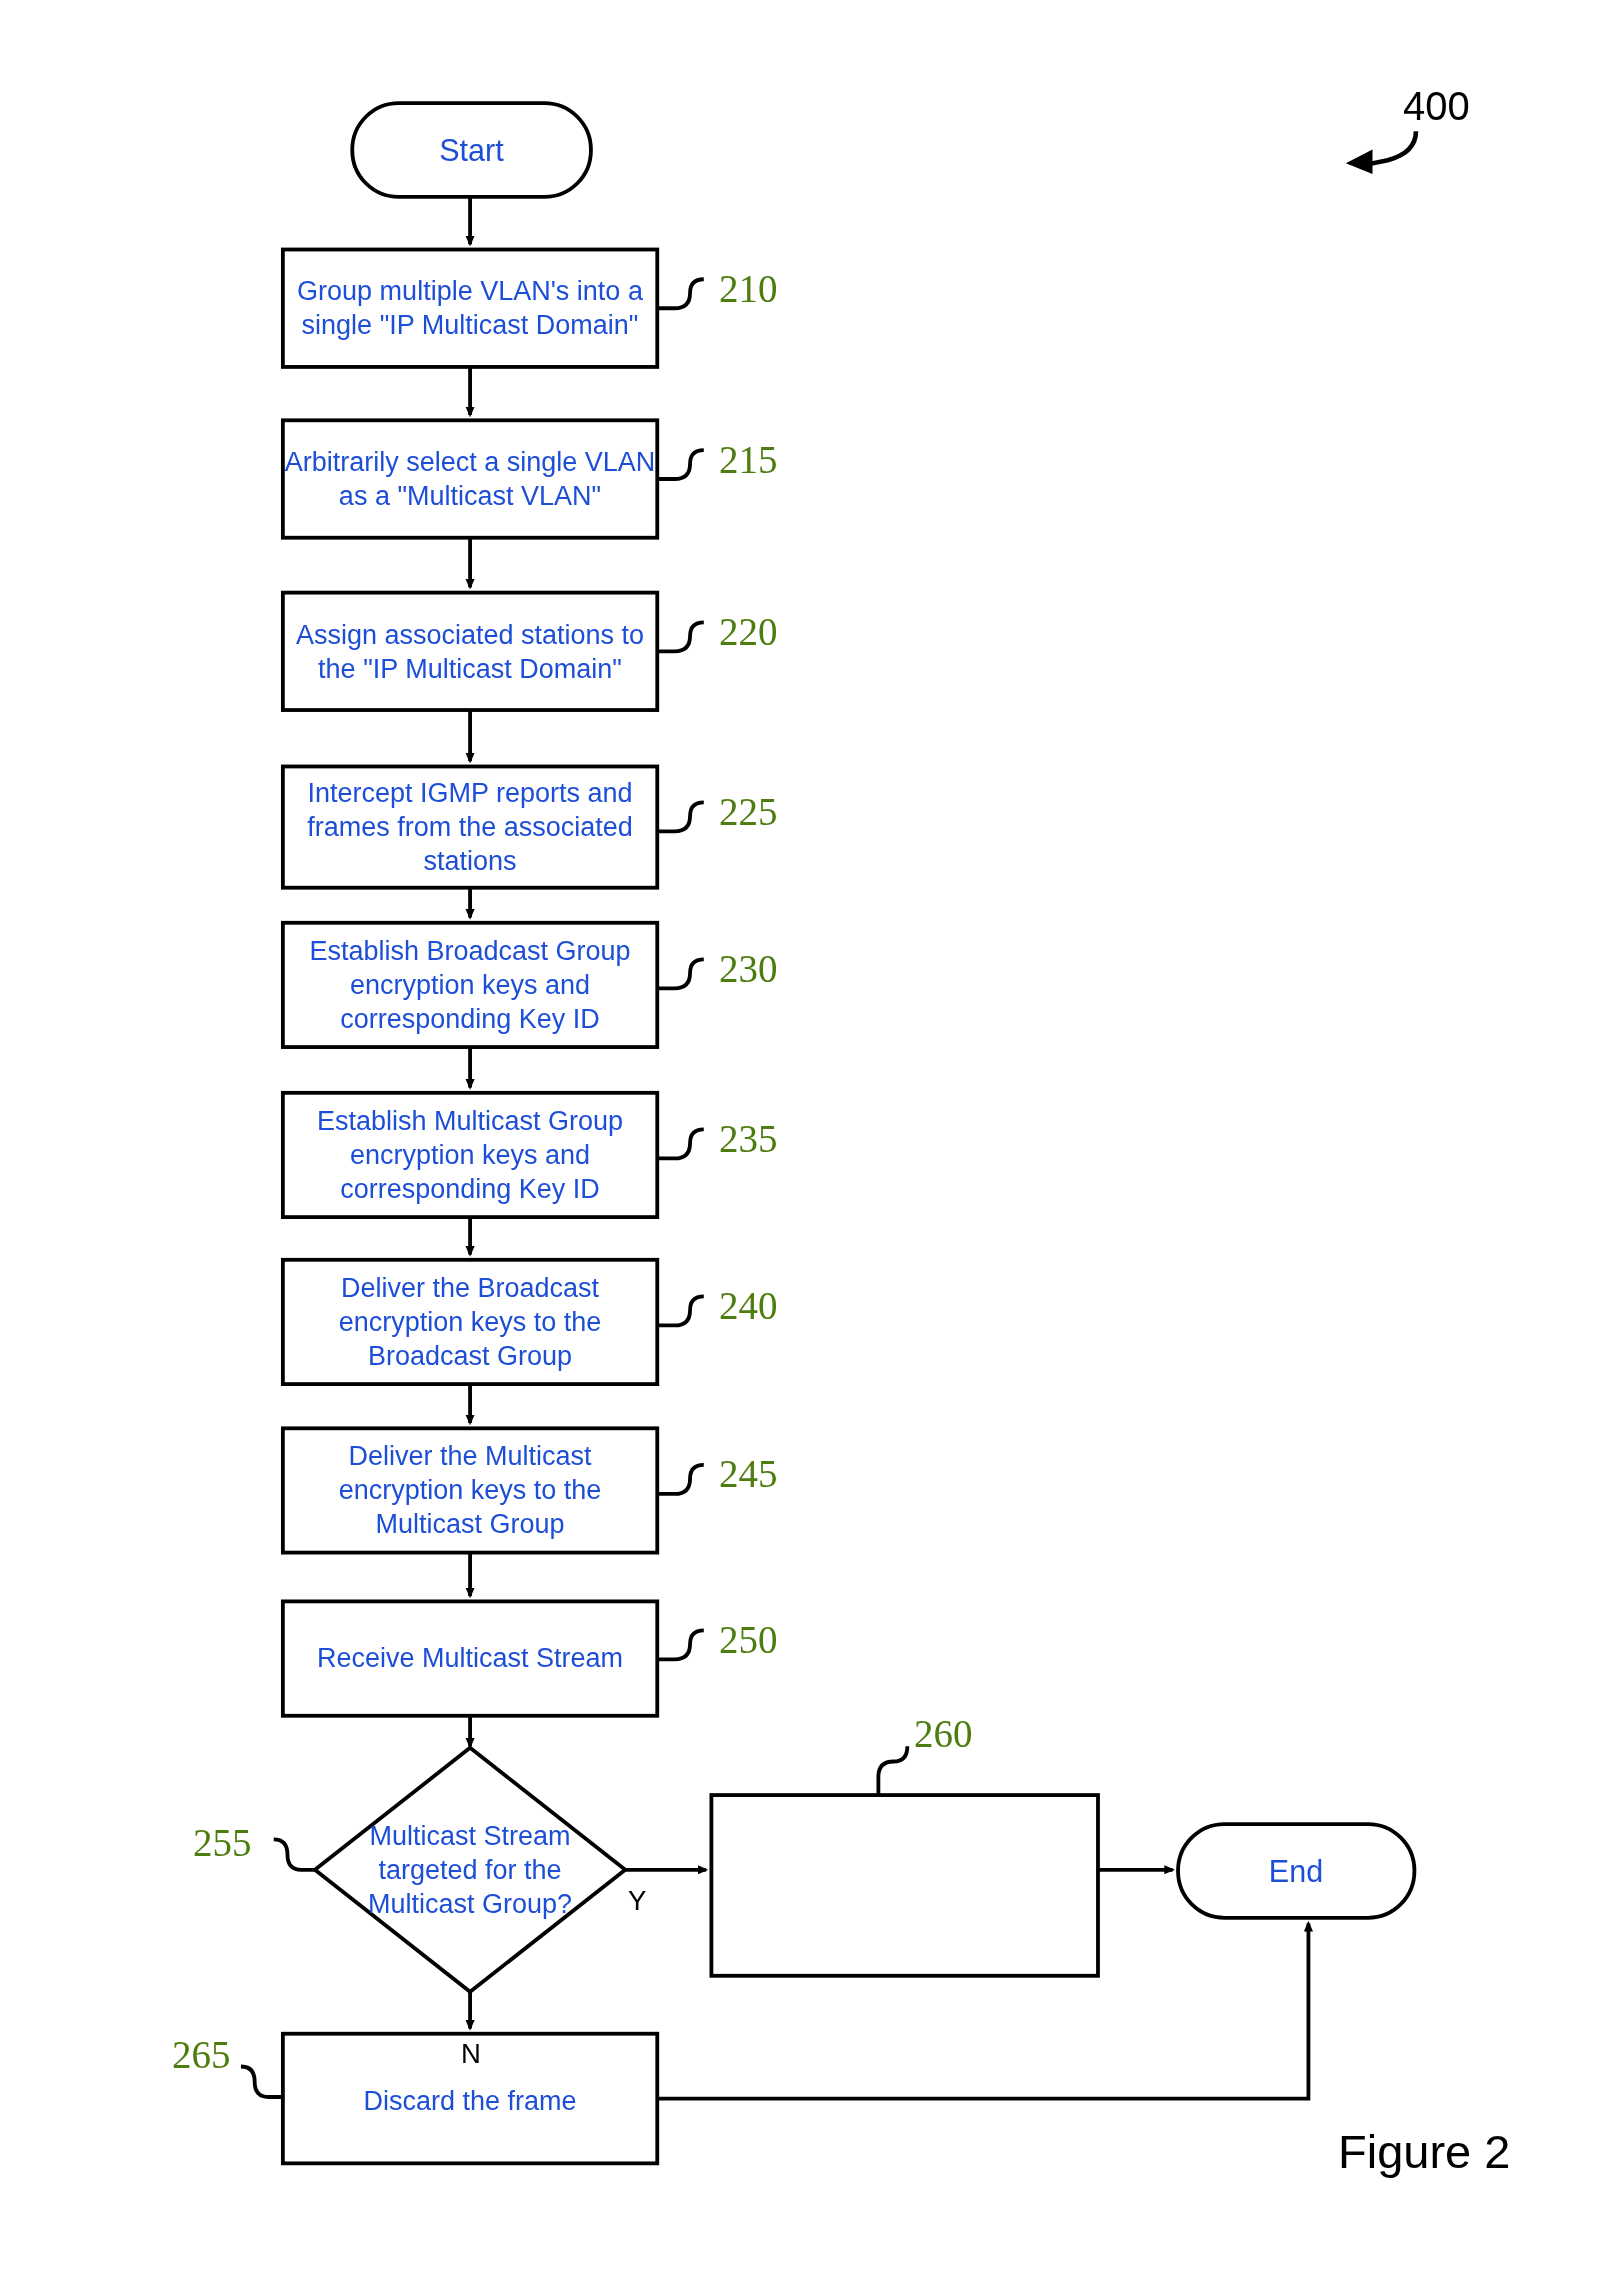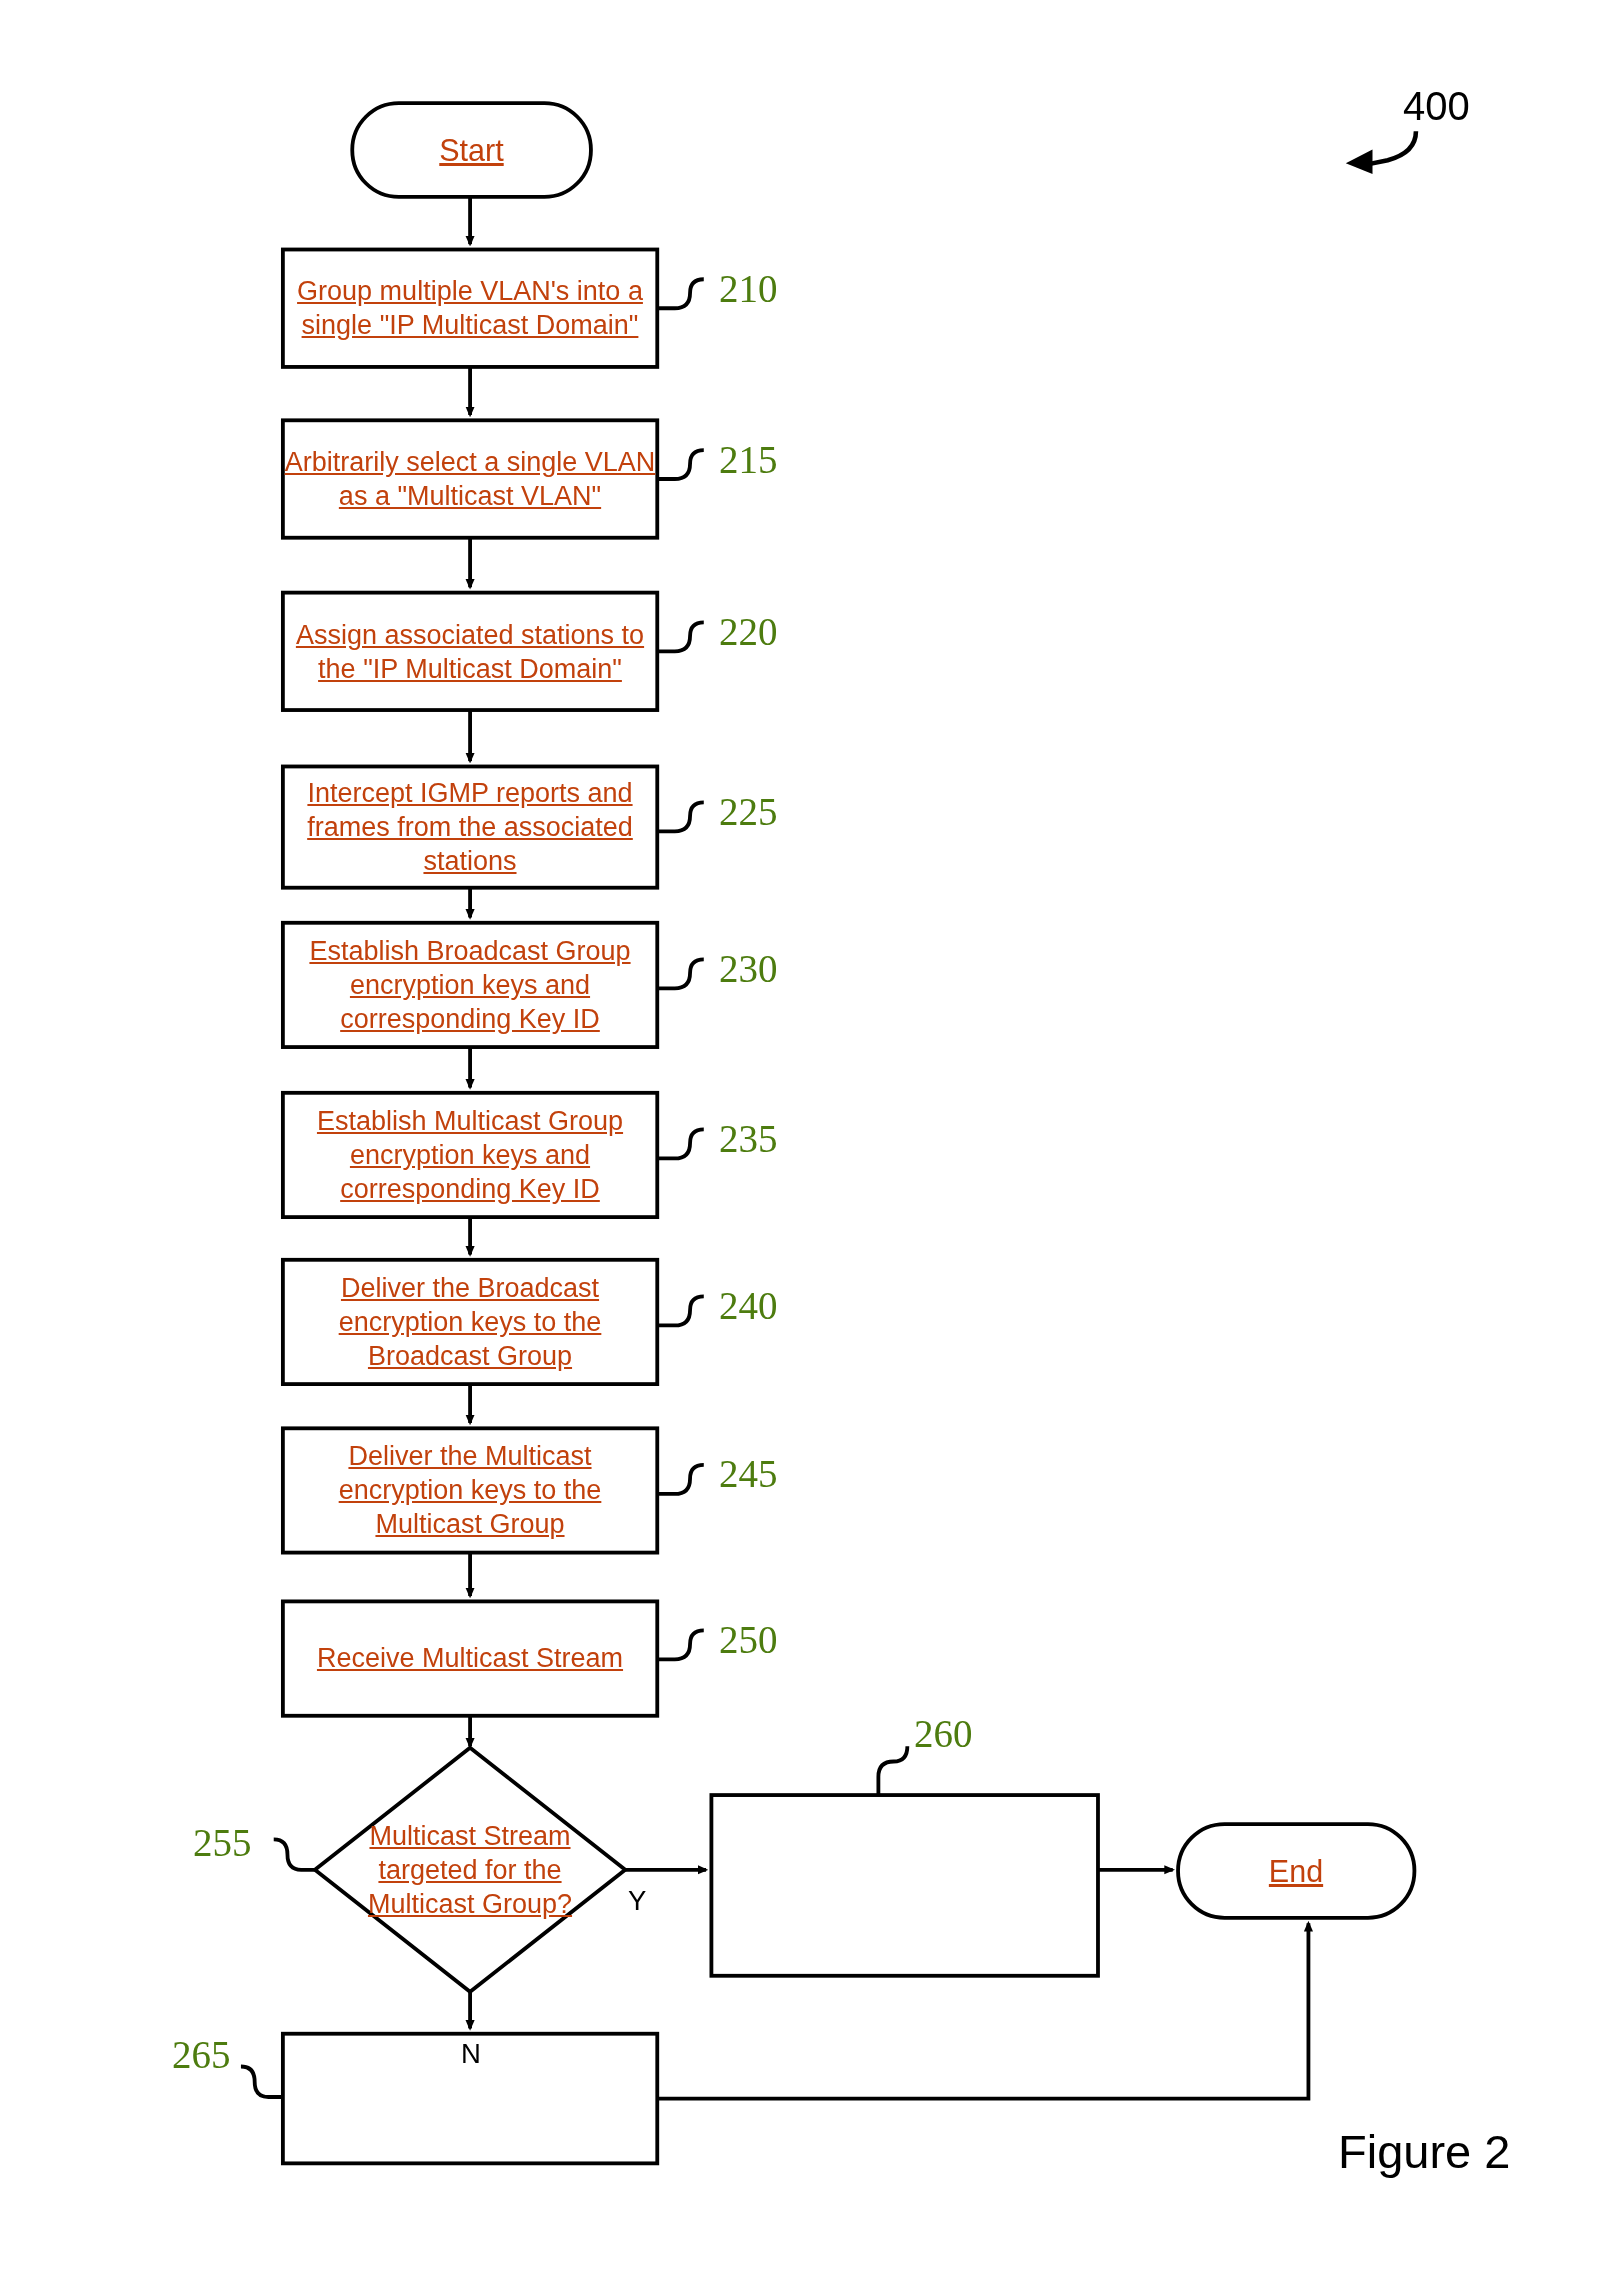--- a/index.html
+++ b/index.html
@@ -27,24 +27,23 @@
   }
   .node-text {
     position: absolute;
     display: flex;
     align-items: center;
     justify-content: center;
     text-align: center;
     font-family: "Liberation Sans", sans-serif;
     font-size: 27px;
     line-height: 34px;
-    color: #c2410c;
+    color: #1d4ed8;
     white-space: pre-line;
     pointer-events: none;
-    text-decoration: underline;
   }
   .ref-label {
     position: absolute;
     font-family: Liberation Serif, serif;
     font-size: 39px;
     color: #4d7c0f;
     white-space: nowrap;
   }
   .branch-label {
     position: absolute;
@@ -169,20 +168,21 @@
 encryption keys to the
 Multicast Group</div>
 
   <div class="node-text" style="left:283px; top:1601px; width:374px; height:114px;">Receive Multicast Stream</div>
 
   <div class="node-text" style="left:315px; top:1778px; width:310px; height:183px;">Multicast Stream
 targeted for the
 Multicast Group?</div>
 
 
+  <div class="node-text" style="left:283px; top:2059px; width:374px; height:84px;">Discard the frame</div>
 
   <div class="node-text terminal-text" style="left:1178px; top:1824px; width:236px; height:94px;">End</div>
 
   <div class="branch-label" style="left:628px; top:1885px;">Y</div>
   <div class="branch-label" style="left:461px; top:2038px;">N</div>
 
   <div class="ref-label" style="left:719px; top:266px;">210</div>
   <div class="ref-label" style="left:719px; top:437px;">215</div>
   <div class="ref-label" style="left:719px; top:609px;">220</div>
   <div class="ref-label" style="left:719px; top:789px;">225</div>

